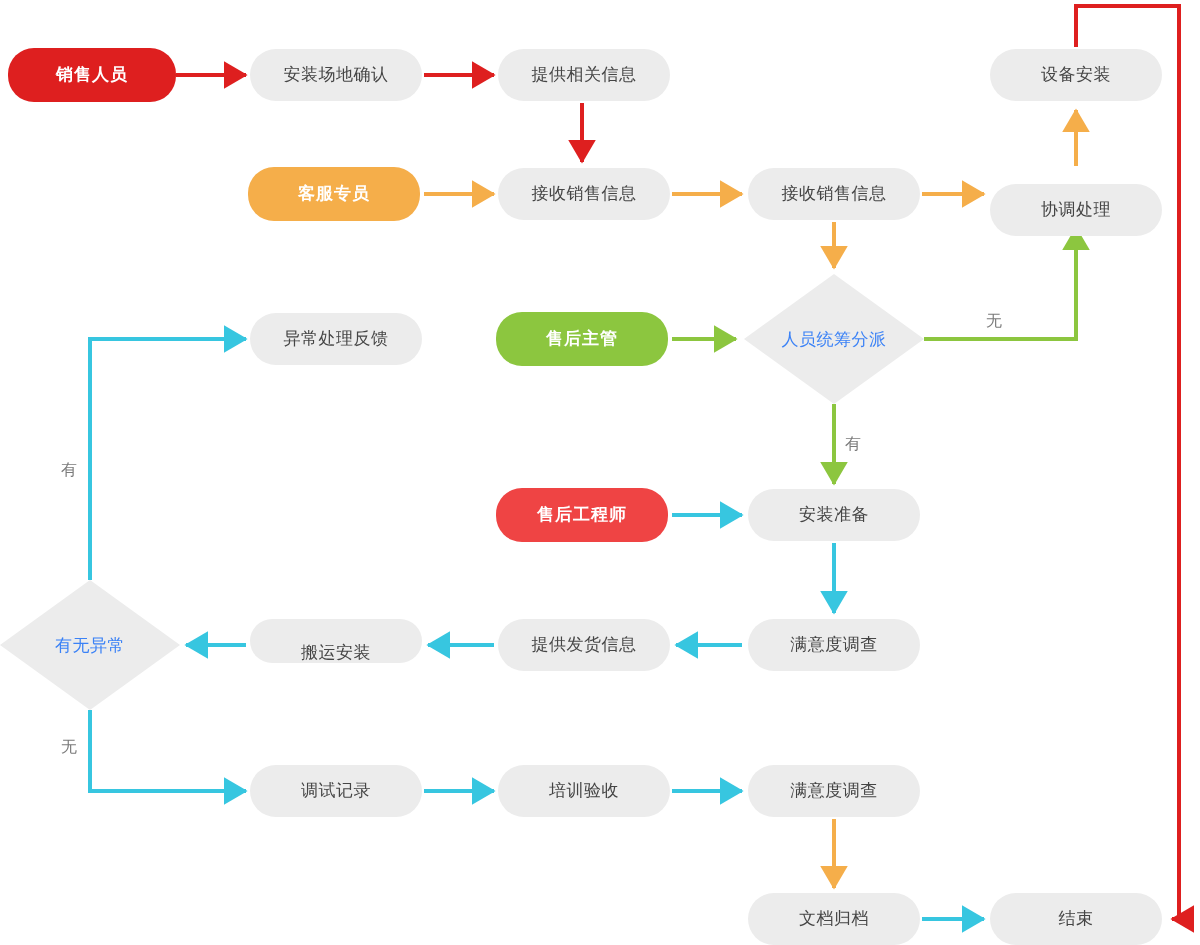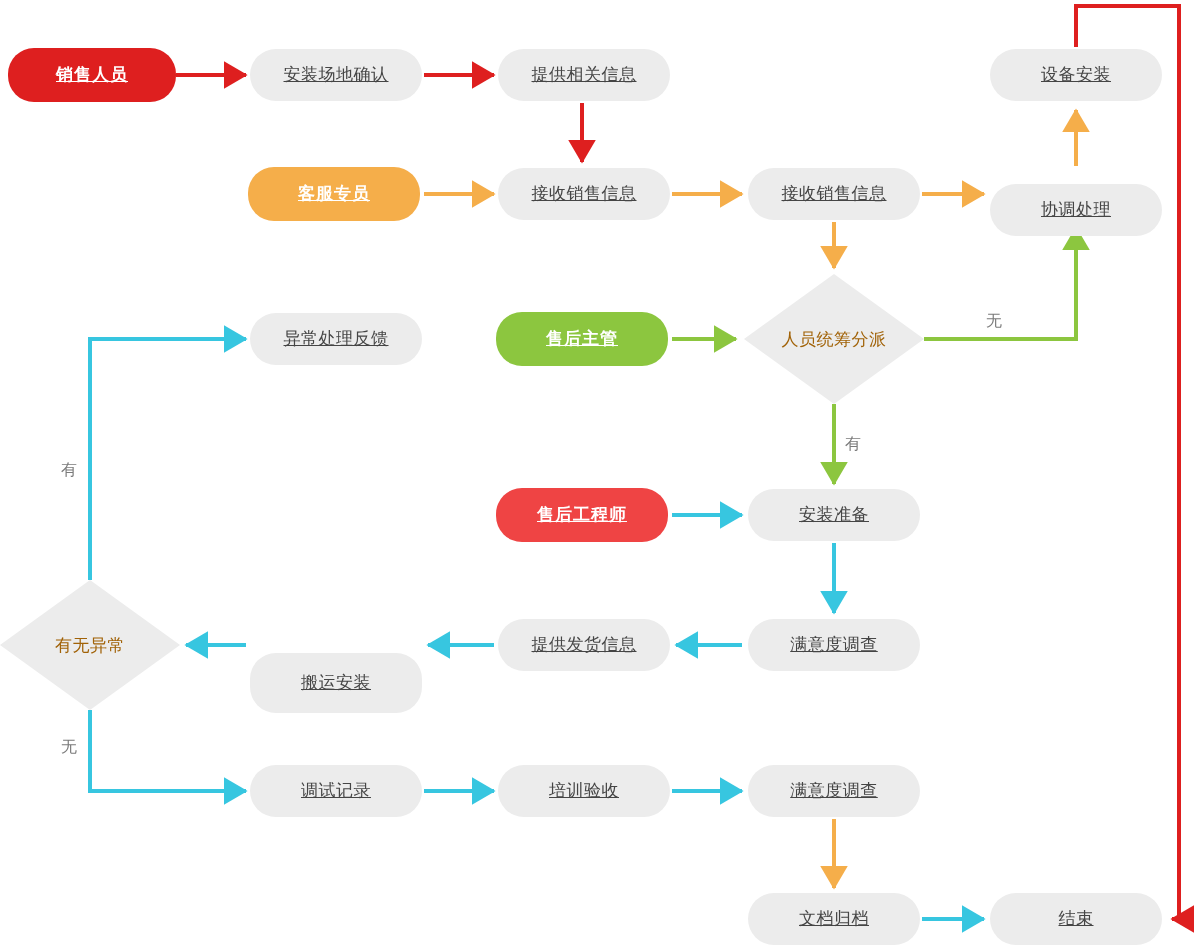--- a/index.html
+++ b/index.html
@@ -27,21 +27,20 @@
   }
   .node {
     position: absolute;
     box-sizing: border-box;
     display: flex;
     align-items: center;
     justify-content: center;
     text-align: center;
     line-height: 1.2;
     z-index: 3;
-    text-decoration: underline;
   }
   .node.process {
     background: #ececec;
     border-radius: 26px;
     color: #454545;
     font-size: 17px;
     letter-spacing: 0.5px;
   }
   .node.role {
     border-radius: 26px;
@@ -70,21 +69,21 @@
   }
   .diamond .dlabel {
     position: absolute;
     left: 0;
     top: 0;
     width: 100%;
     height: 100%;
     display: flex;
     align-items: center;
     justify-content: center;
-    color: #a16207;
+    color: #3b82f6;
     font-size: 17px;
     letter-spacing: 0.5px;
   }
   .edge-label {
     position: absolute;
     color: #7b7b7b;
     font-size: 16px;
     z-index: 4;
     white-space: nowrap;
   }
@@ -209,21 +208,21 @@
   </div>
 
   <div class="node process" style="left:748px; top:619px; width:172px; height:52px;">
     <span>满意度调查</span>
   </div>
 
   <div class="node process" style="left:498px; top:619px; width:172px; height:52px;">
     <span>提供发货信息</span>
   </div>
 
-  <div class="node process" style="left:250px; top:653px; width:172px; height:60px;">
+  <div class="node process" style="left:250px; top:619px; width:172px; height:44px;align-items:flex-end;">
     <span>搬运安装</span>
   </div>
 
   <div class="node process" style="left:250px; top:765px; width:172px; height:52px;">
     <span>调试记录</span>
   </div>
 
   <div class="node process" style="left:498px; top:765px; width:172px; height:52px;">
     <span>培训验收</span>
   </div>

